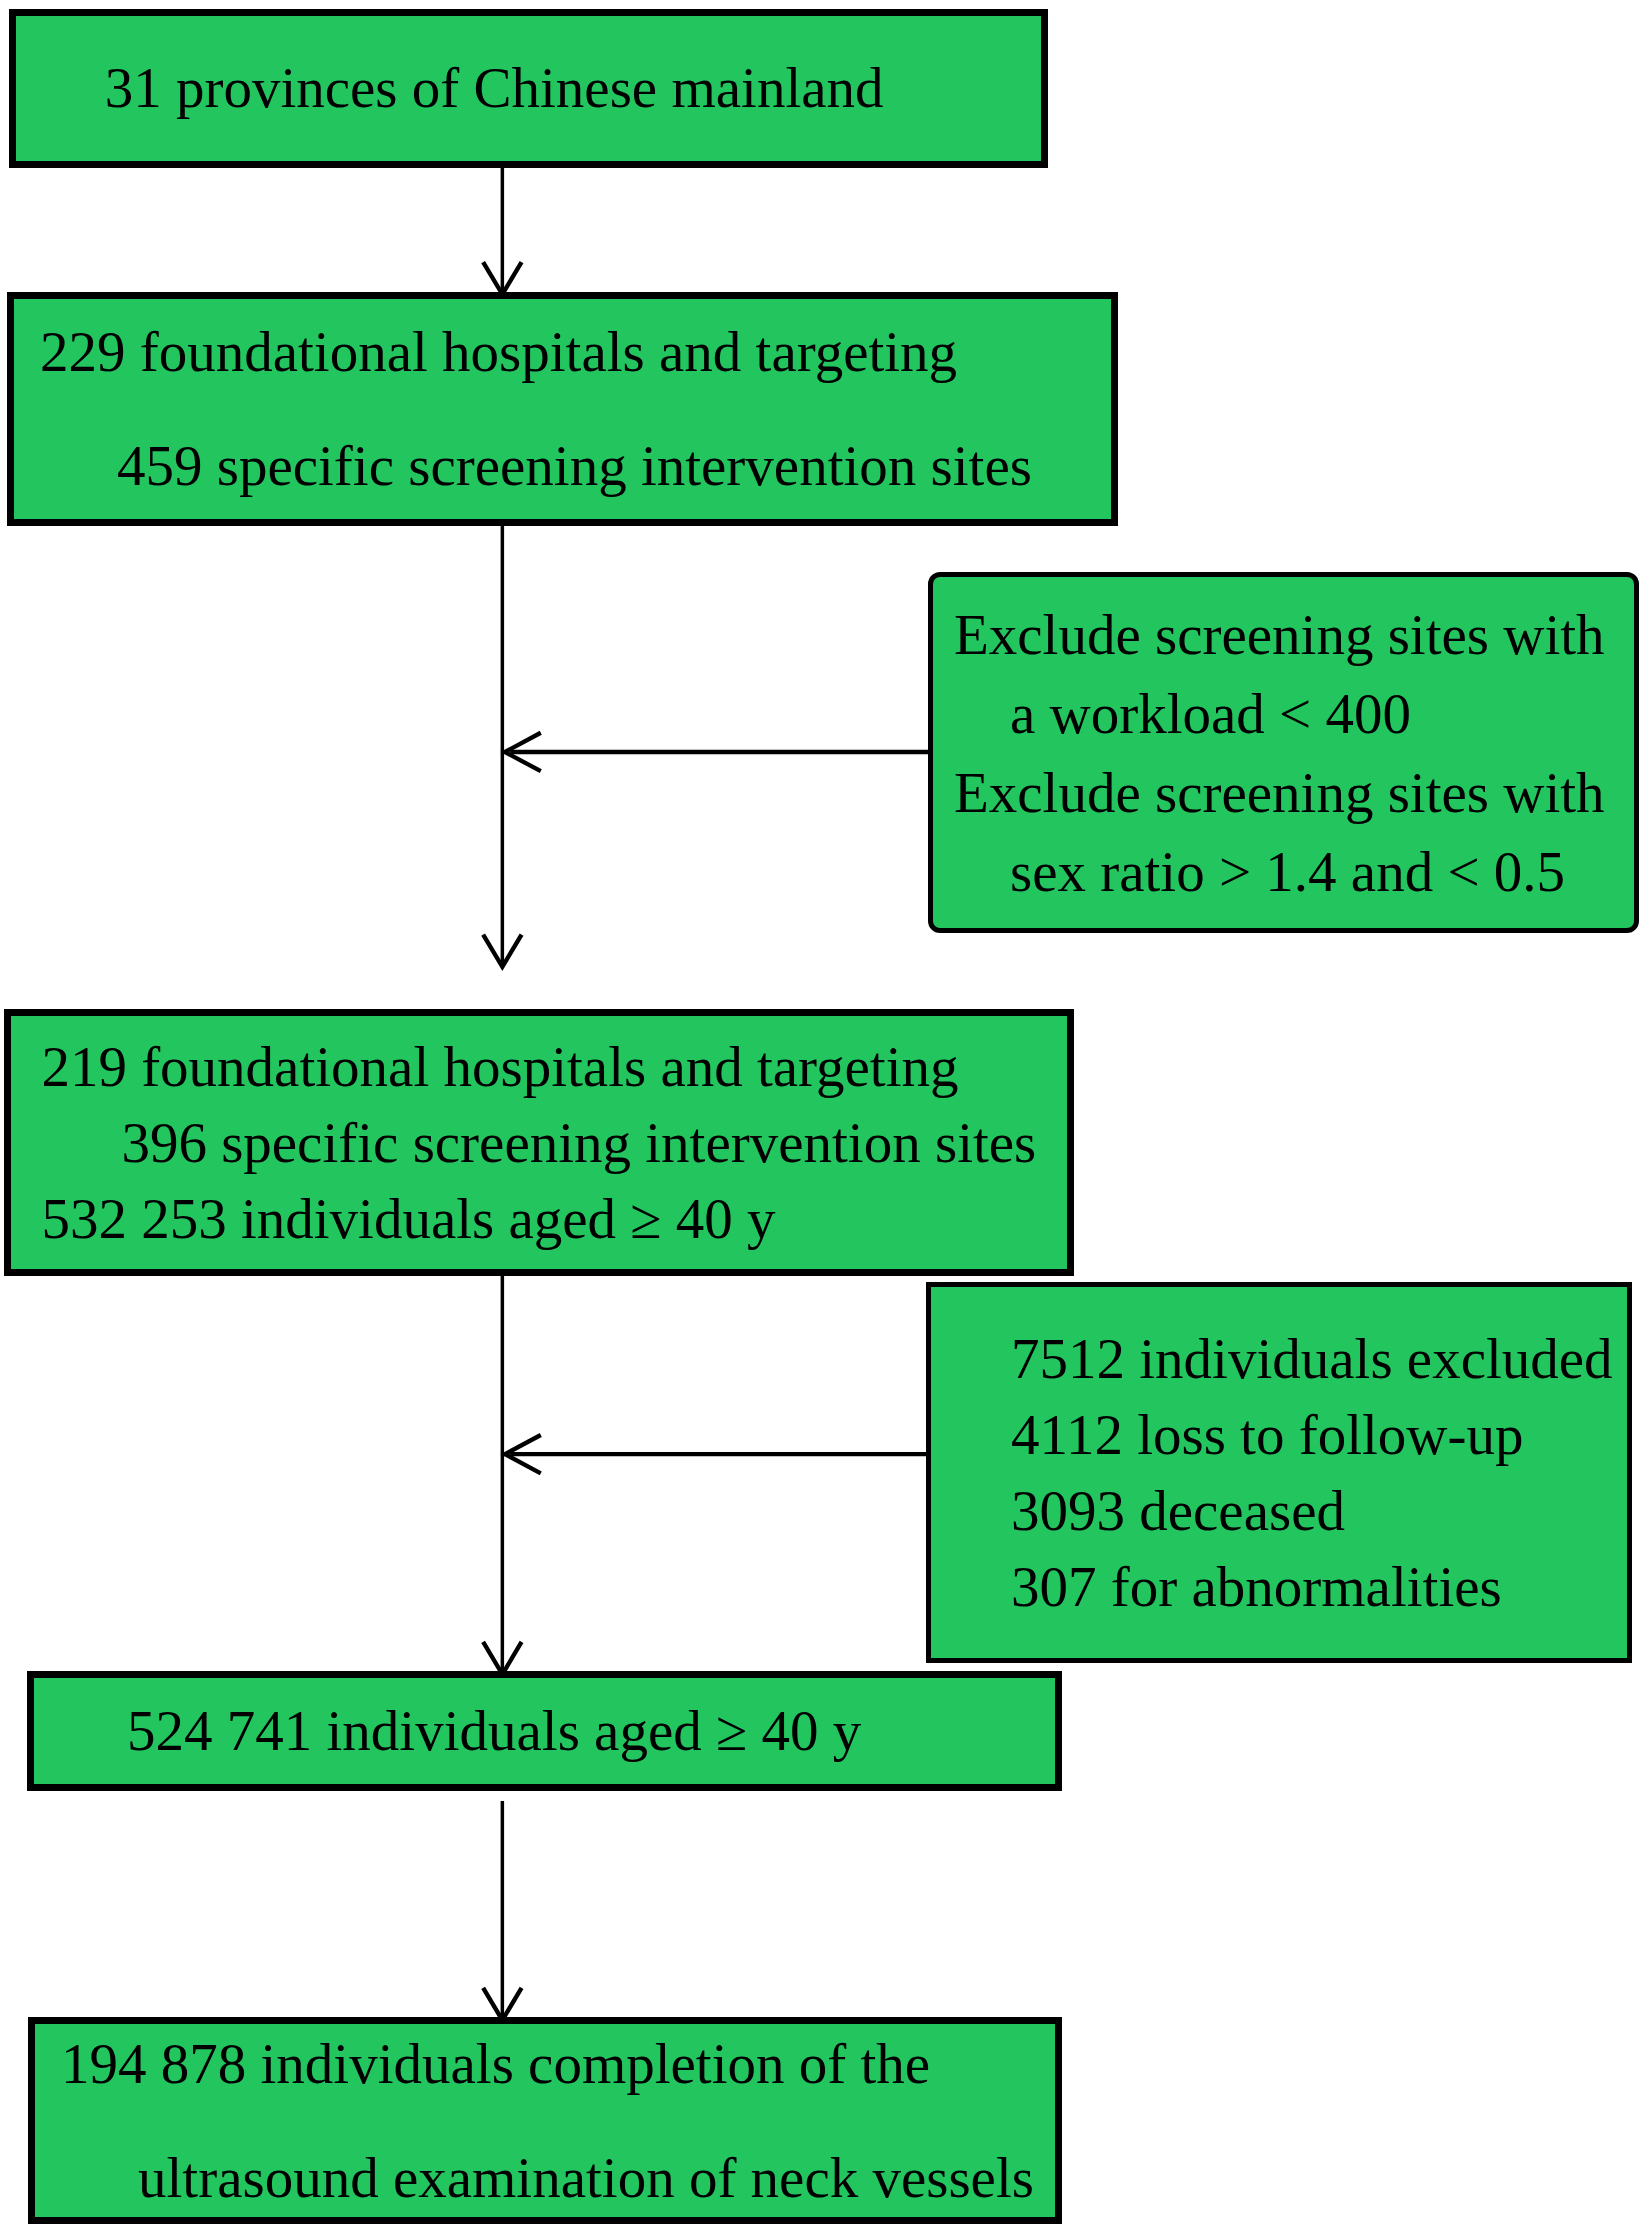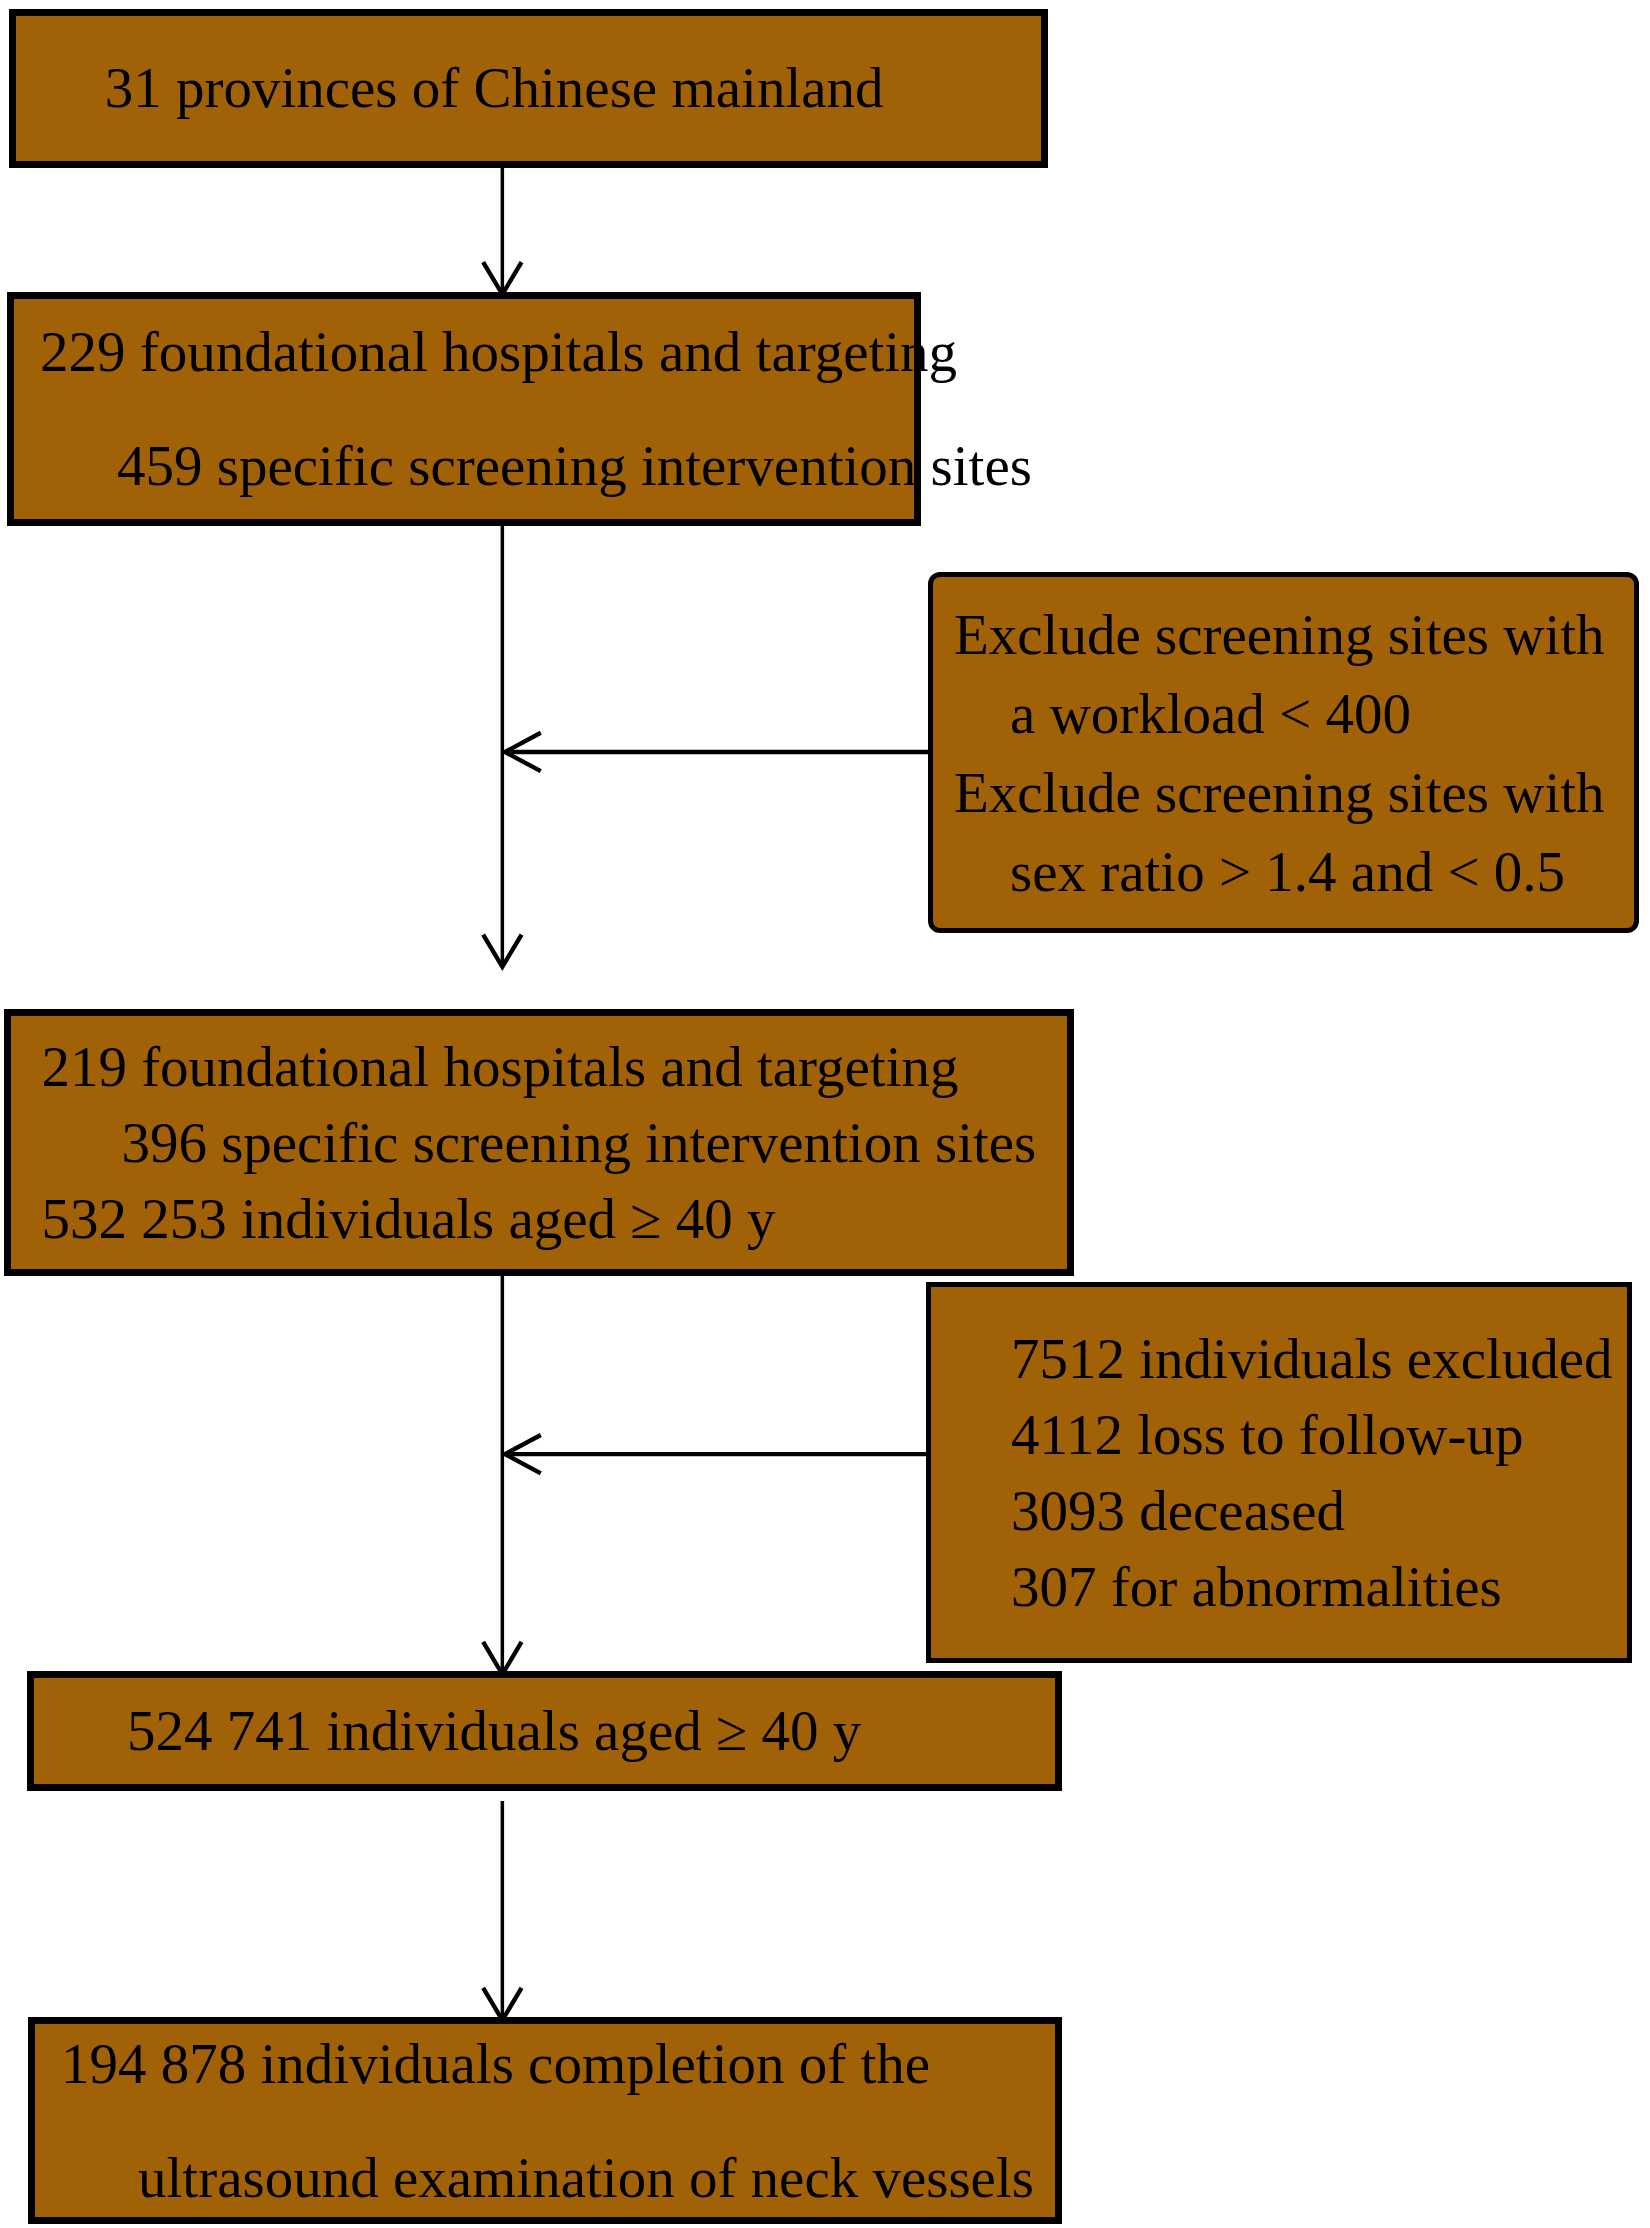--- a/index.html
+++ b/index.html
@@ -19,32 +19,32 @@
     width: 1651px; height: 2228px;
   }
   svg.connectors line,
   svg.connectors polyline {
     stroke: #000000;
     fill: none;
   }
   .box {
     position: absolute;
     border: 7px solid #000000;
-    background: #a16207;
+    background: #22c55e;
     display: flex;
     flex-direction: column;
     justify-content: center;
     font-size: 57px;
     line-height: 76px;
     white-space: nowrap;
   }
   .box .line { display: block; }
 
   #box-provinces            { left: 8.7px;   top: 8.7px;   width: 1039px; height: 159px; padding-left: 89px; }
-  #box-hospitals            { left: 7px;    top: 292px;  width: 914px; height: 234px; padding-left: 26px; }
+  #box-hospitals            { left: 7px;    top: 292px;  width: 1111px; height: 234px; padding-left: 26px; }
   #box-exclude-sites        { left: 928px; top: 572px;  width: 711px;  height: 361px; padding-left: 21px; border-width: 5.2px; line-height: 79px; border-radius: 12px; }
   #box-hospitals-filtered   { left: 4.4px;    top: 1009px; width: 1070px; height: 267px; padding-left: 30px; }
   #box-excluded-individuals { left: 926px; top: 1282px; width: 706px;  height: 381px; padding-left: 80px; border-width: 5.2px; }
   #box-eligible             { left: 27px;   top: 1671px; width: 1035px; height: 120px; padding-left: 93px; }
   #box-ultrasound           { left: 28px;   top: 2017px; width: 1034px; height: 207px; padding-left: 26px; }
 
   .indent-88 { padding-left: 77px; margin-top: 38px; }
   .indent-92 { padding-left: 80px; font-family: Liberation Serif, serif; }
   .indent-64 { padding-left: 56px; }
 </style>

